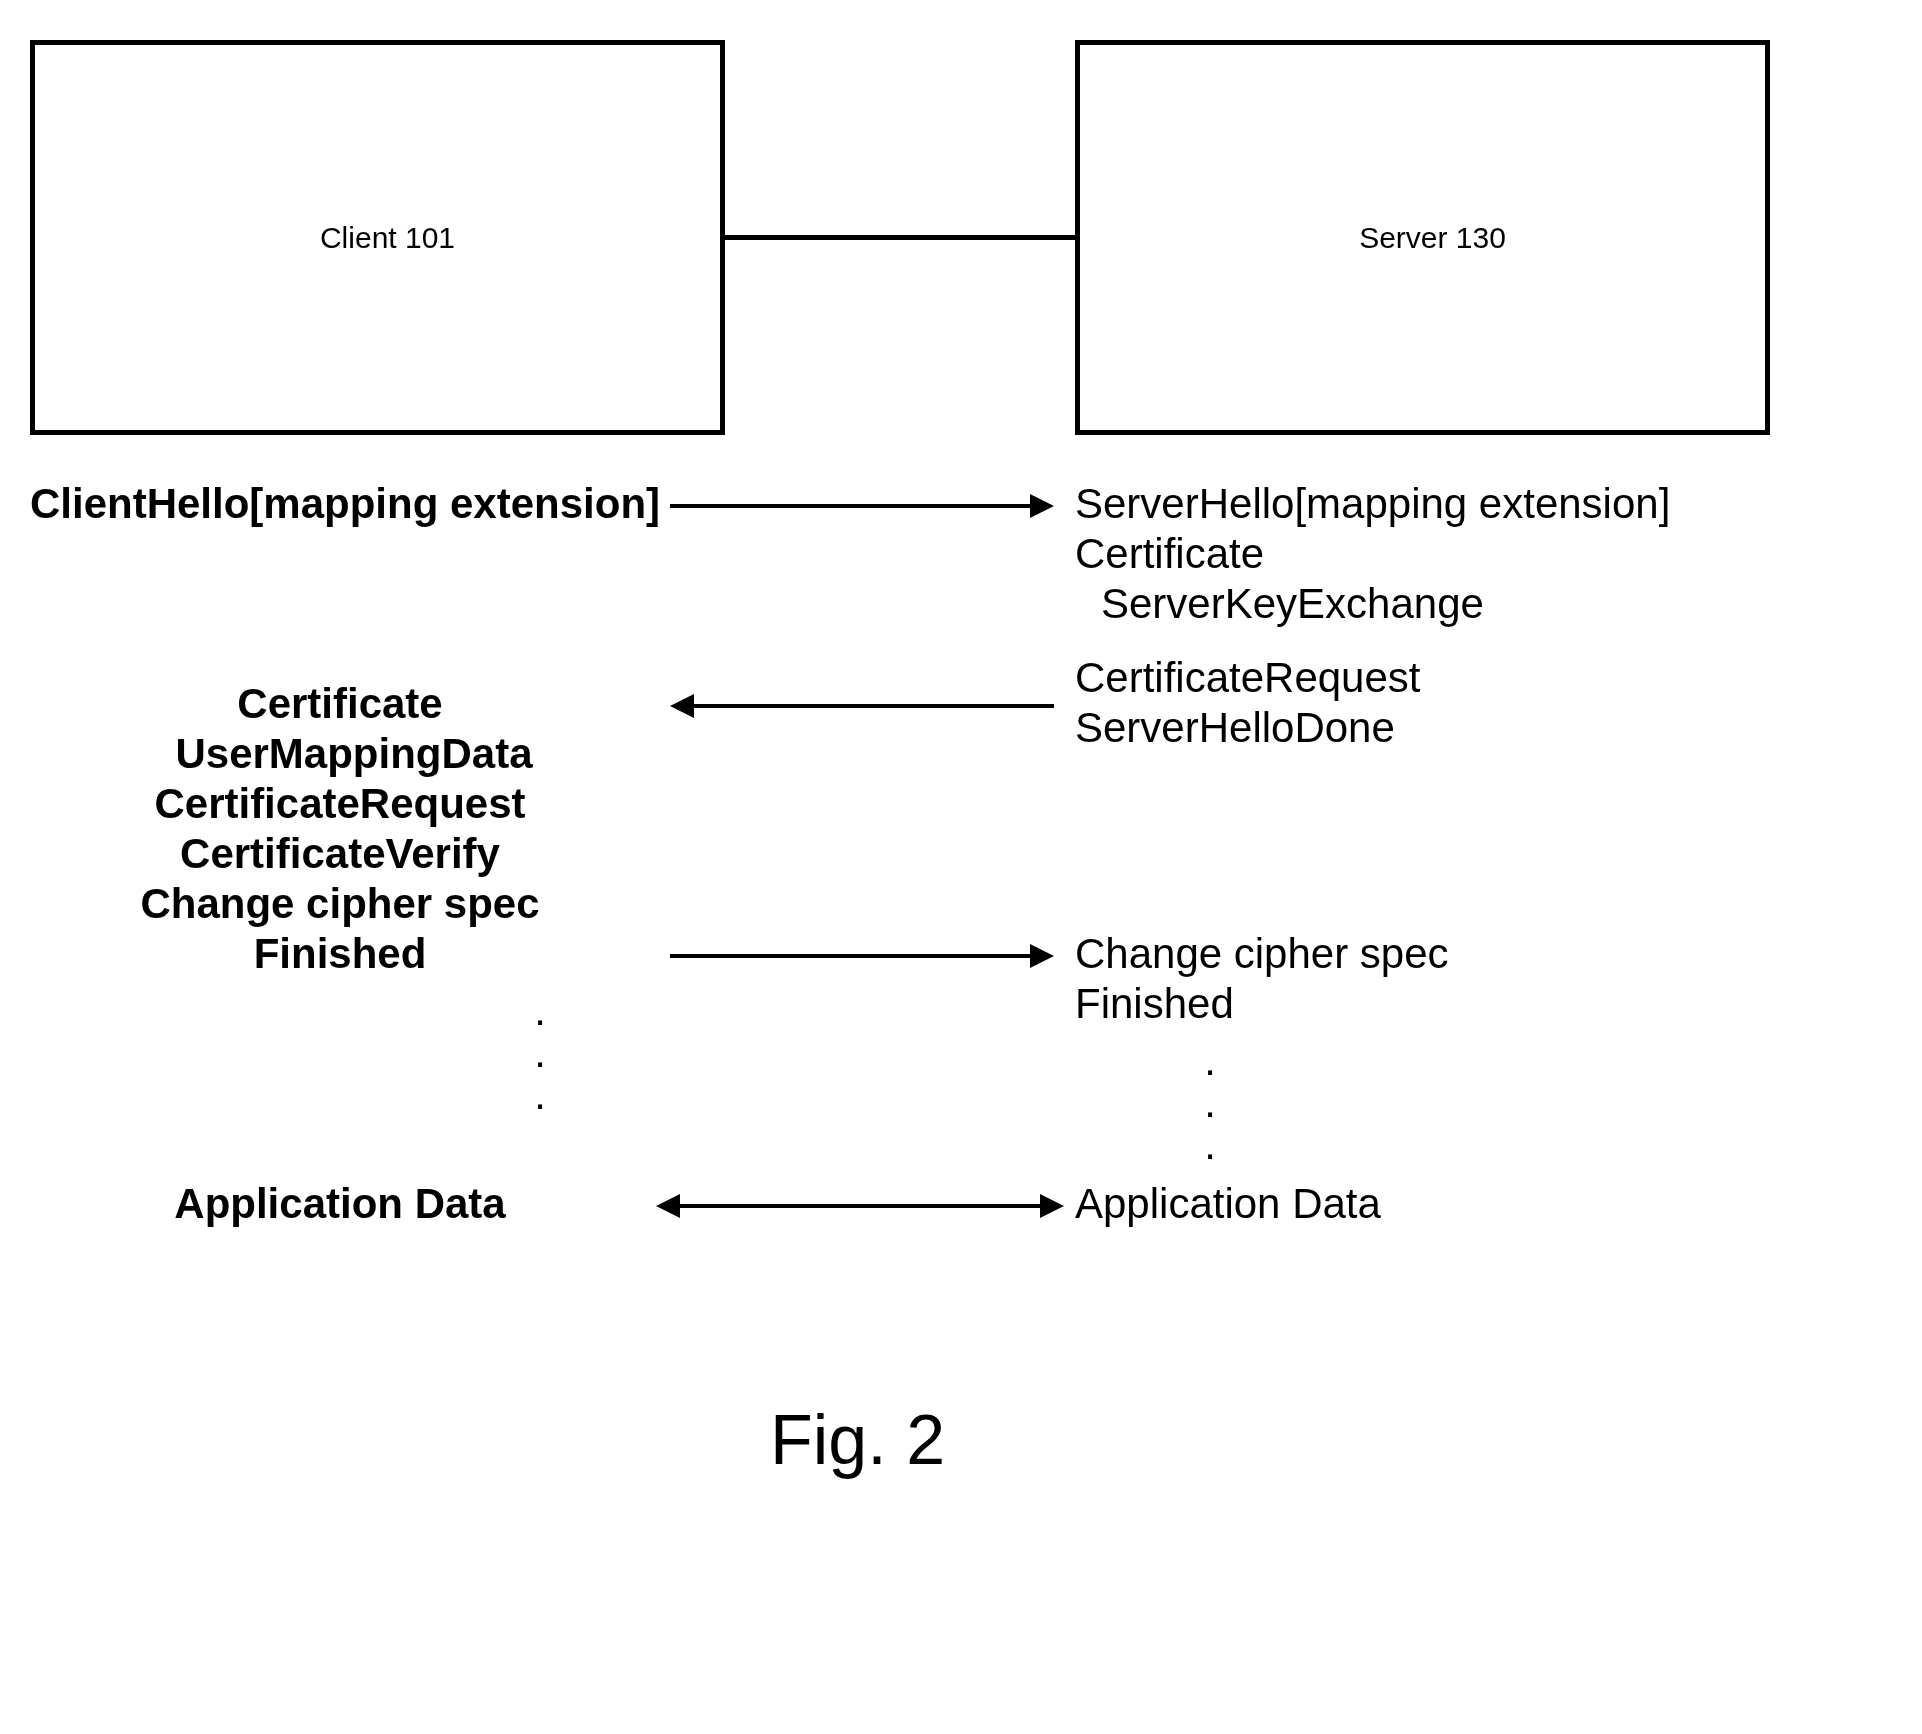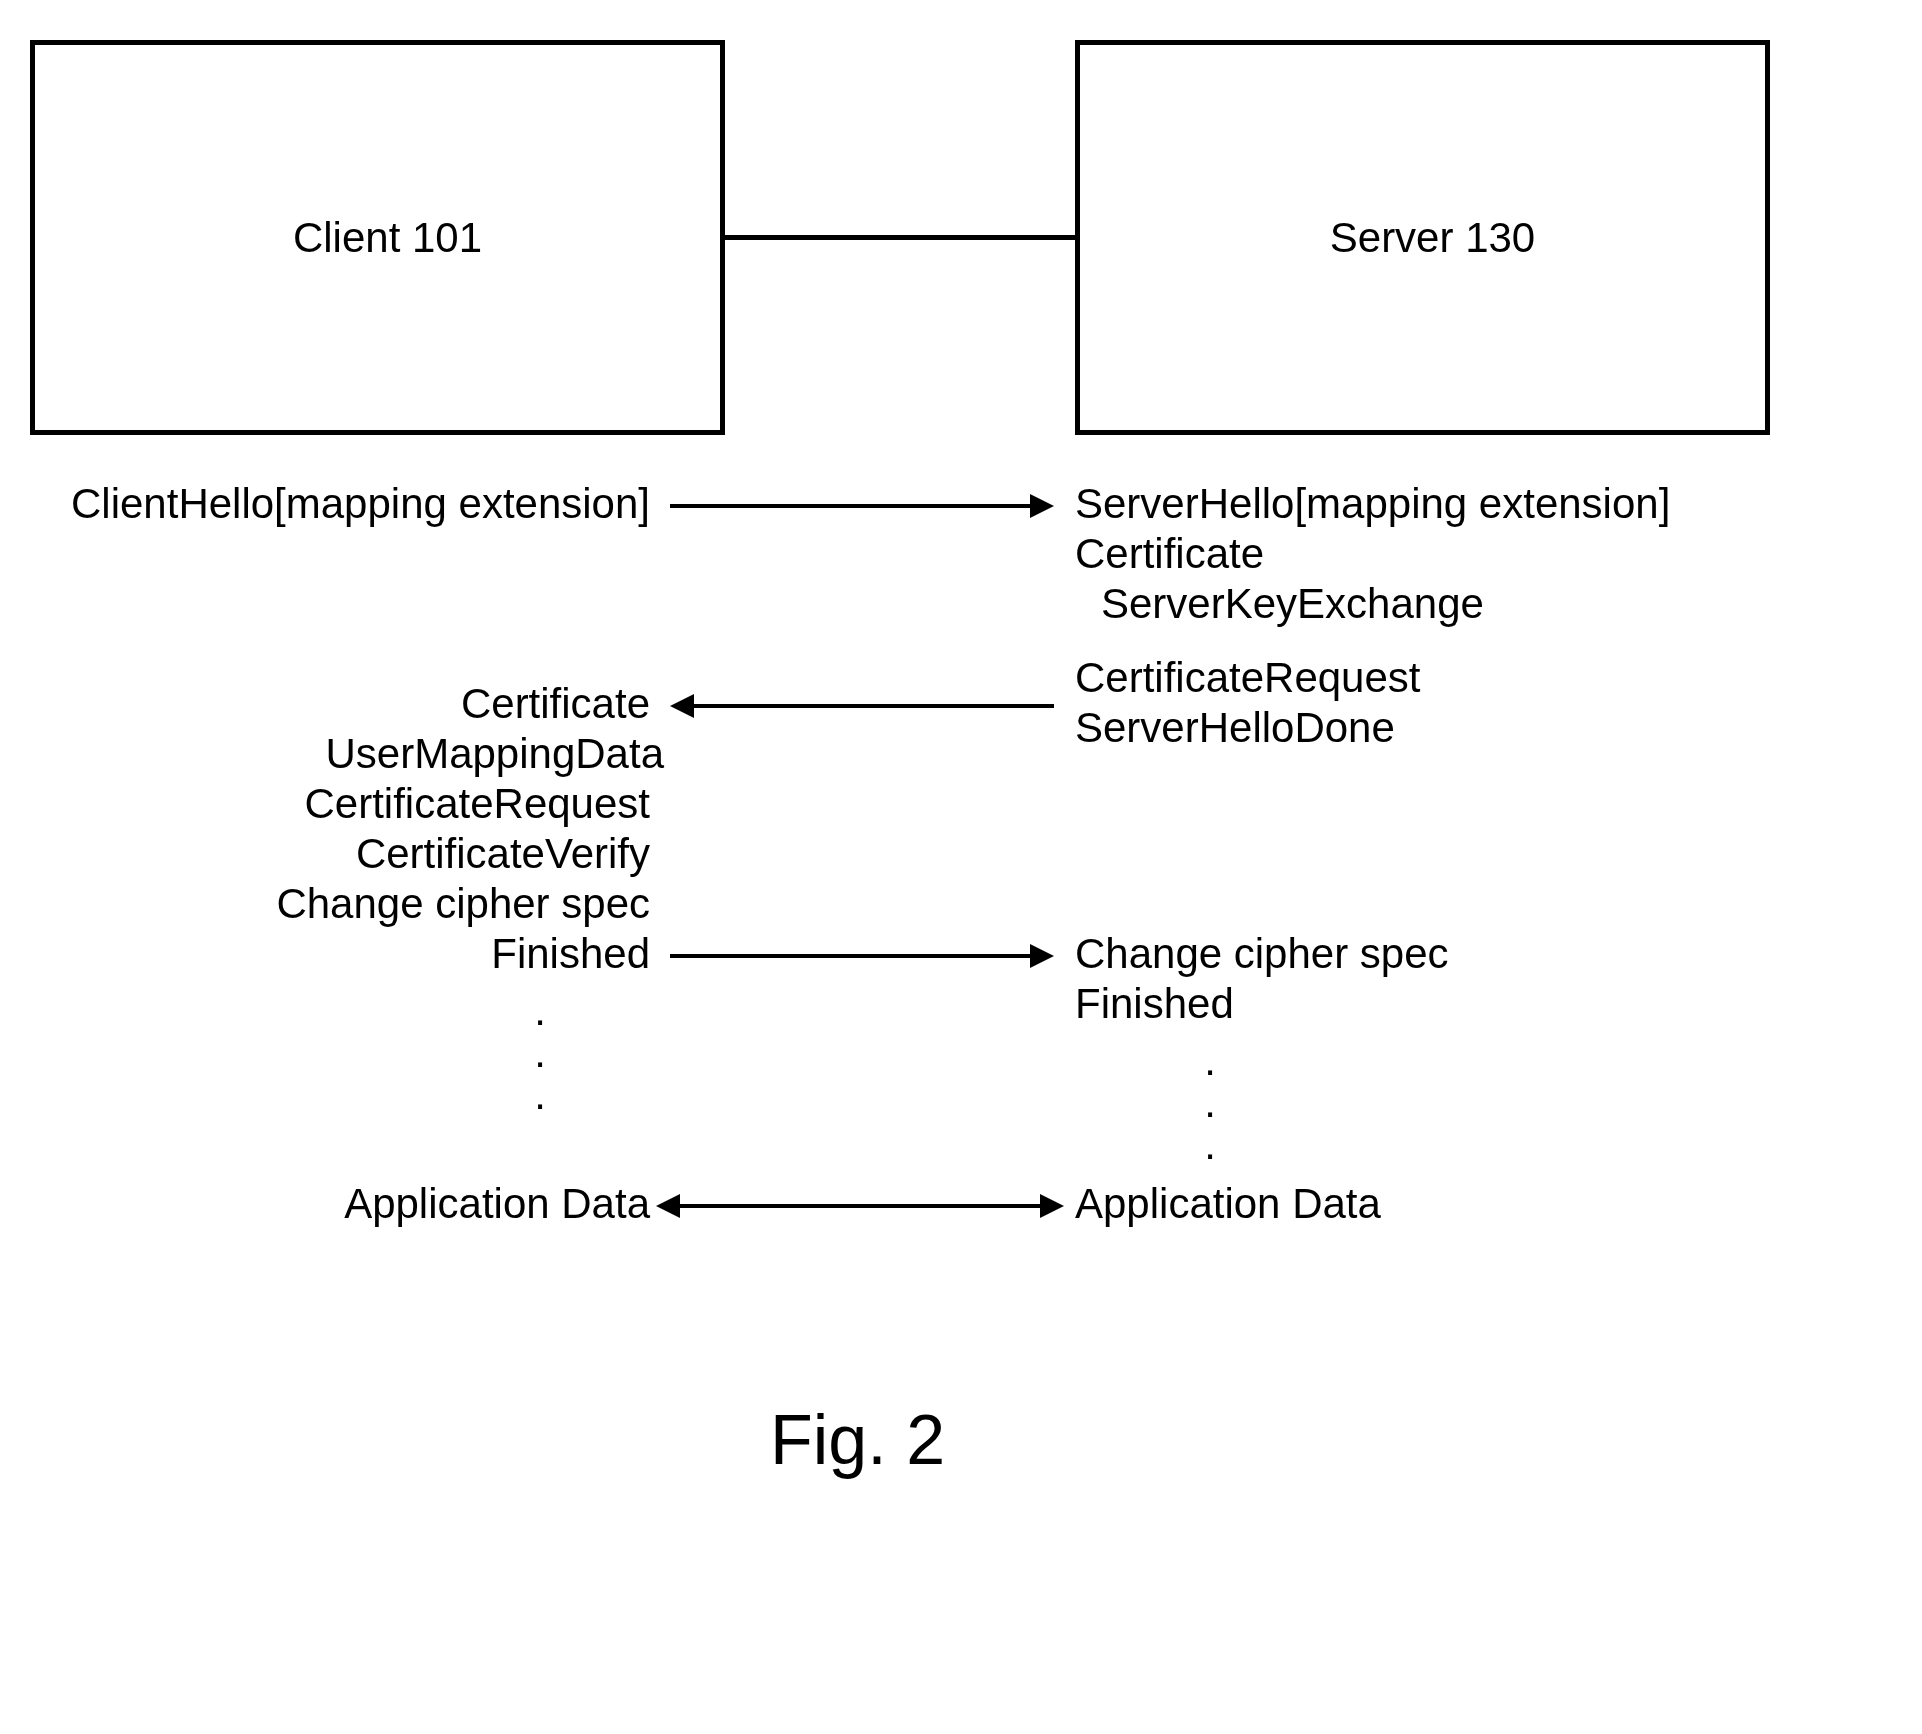--- a/index.html
+++ b/index.html
@@ -15,35 +15,35 @@
     height: 1734px;
     background: #ffffff;
   }
   .box {
     position: absolute;
     border: 5px solid #000;
     box-sizing: border-box;
     display: flex;
     align-items: center;
     justify-content: center;
-    font-size: 42px;
+    font-size: 30px;
     padding-left: 20px;
   }
   .connector {
     position: absolute;
     background: #000;
     height: 5px;
   }
   .msg {
     position: absolute;
     font-size: 42px;
     line-height: 1.15;
     white-space: nowrap;
   }
-  .right-align { text-align: right; }
+  .right-align { text-align: center; font-weight: bold; }
   .left-align { text-align: left; }
 
   .arrow-line {
     position: absolute;
     background: #000;
     height: 4px;
   }
   .arrow-head-right {
     position: absolute;
     width: 0; height: 0;

